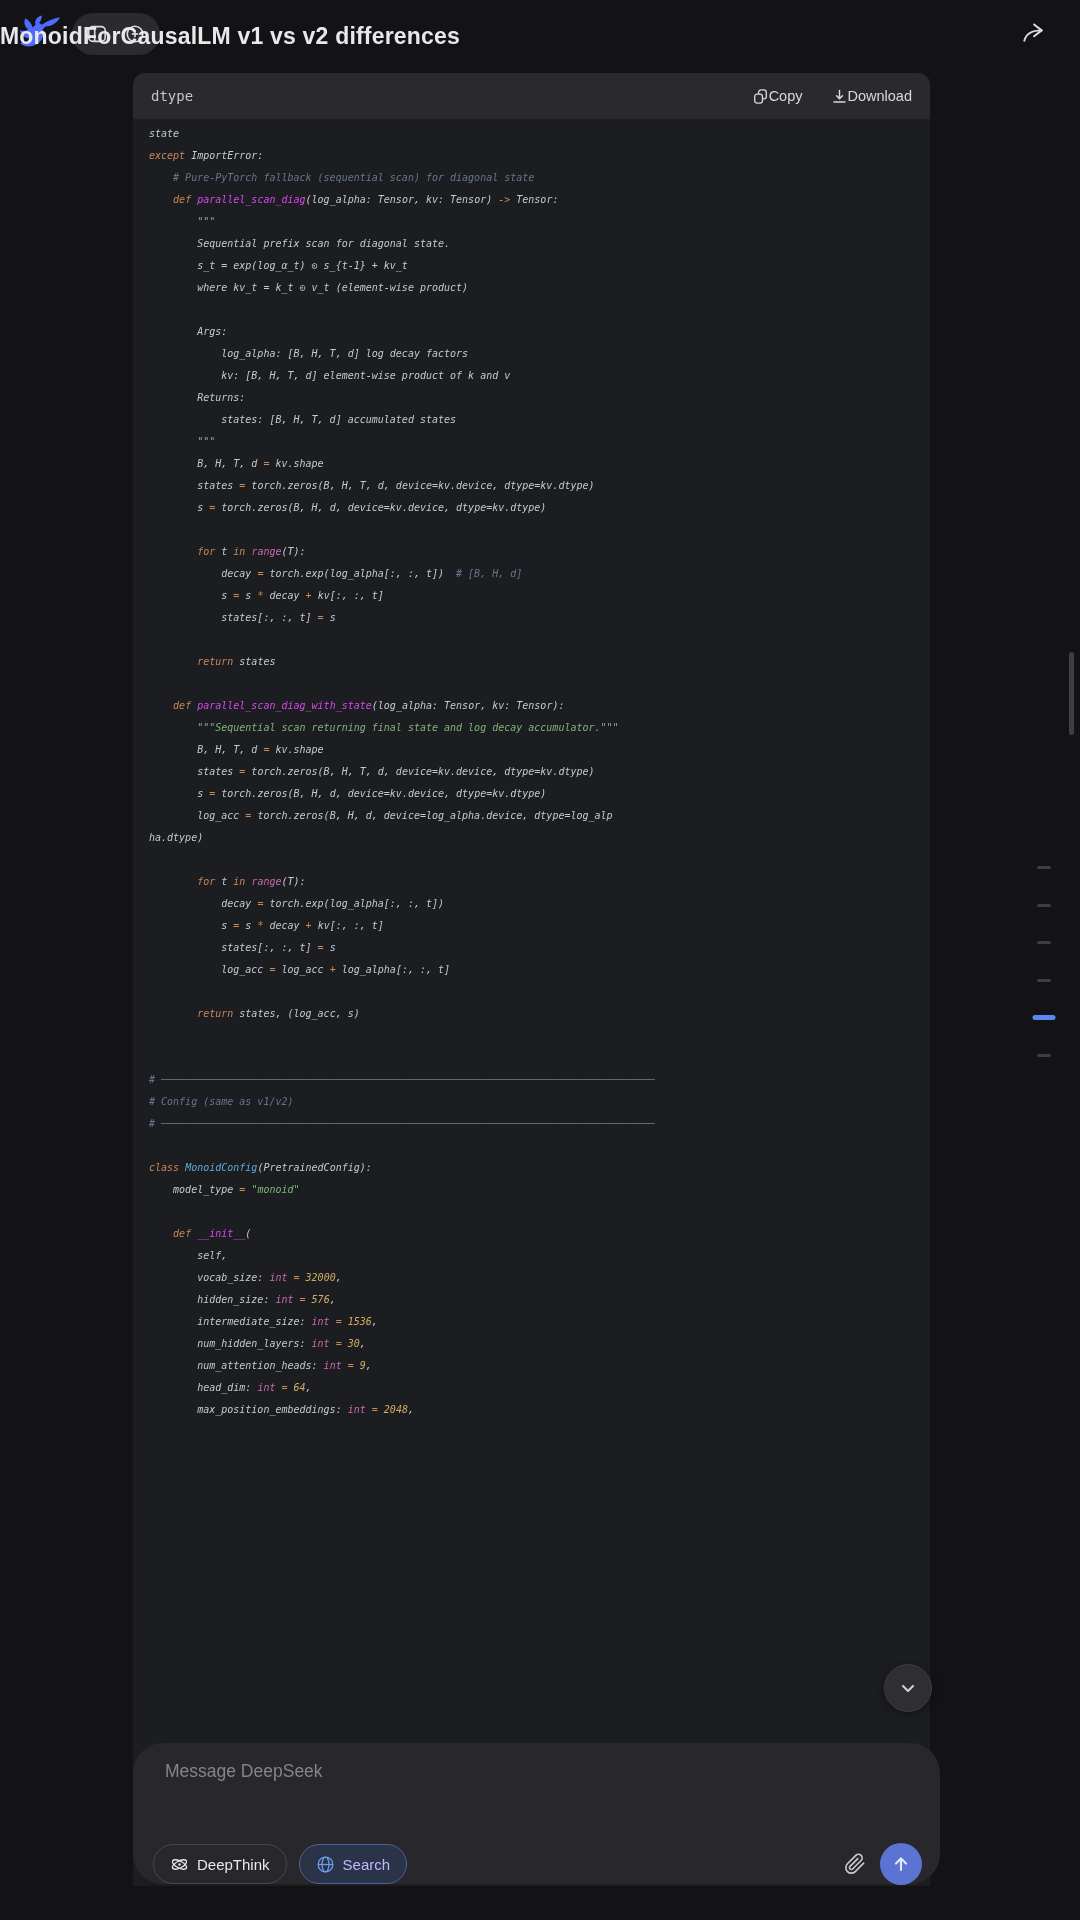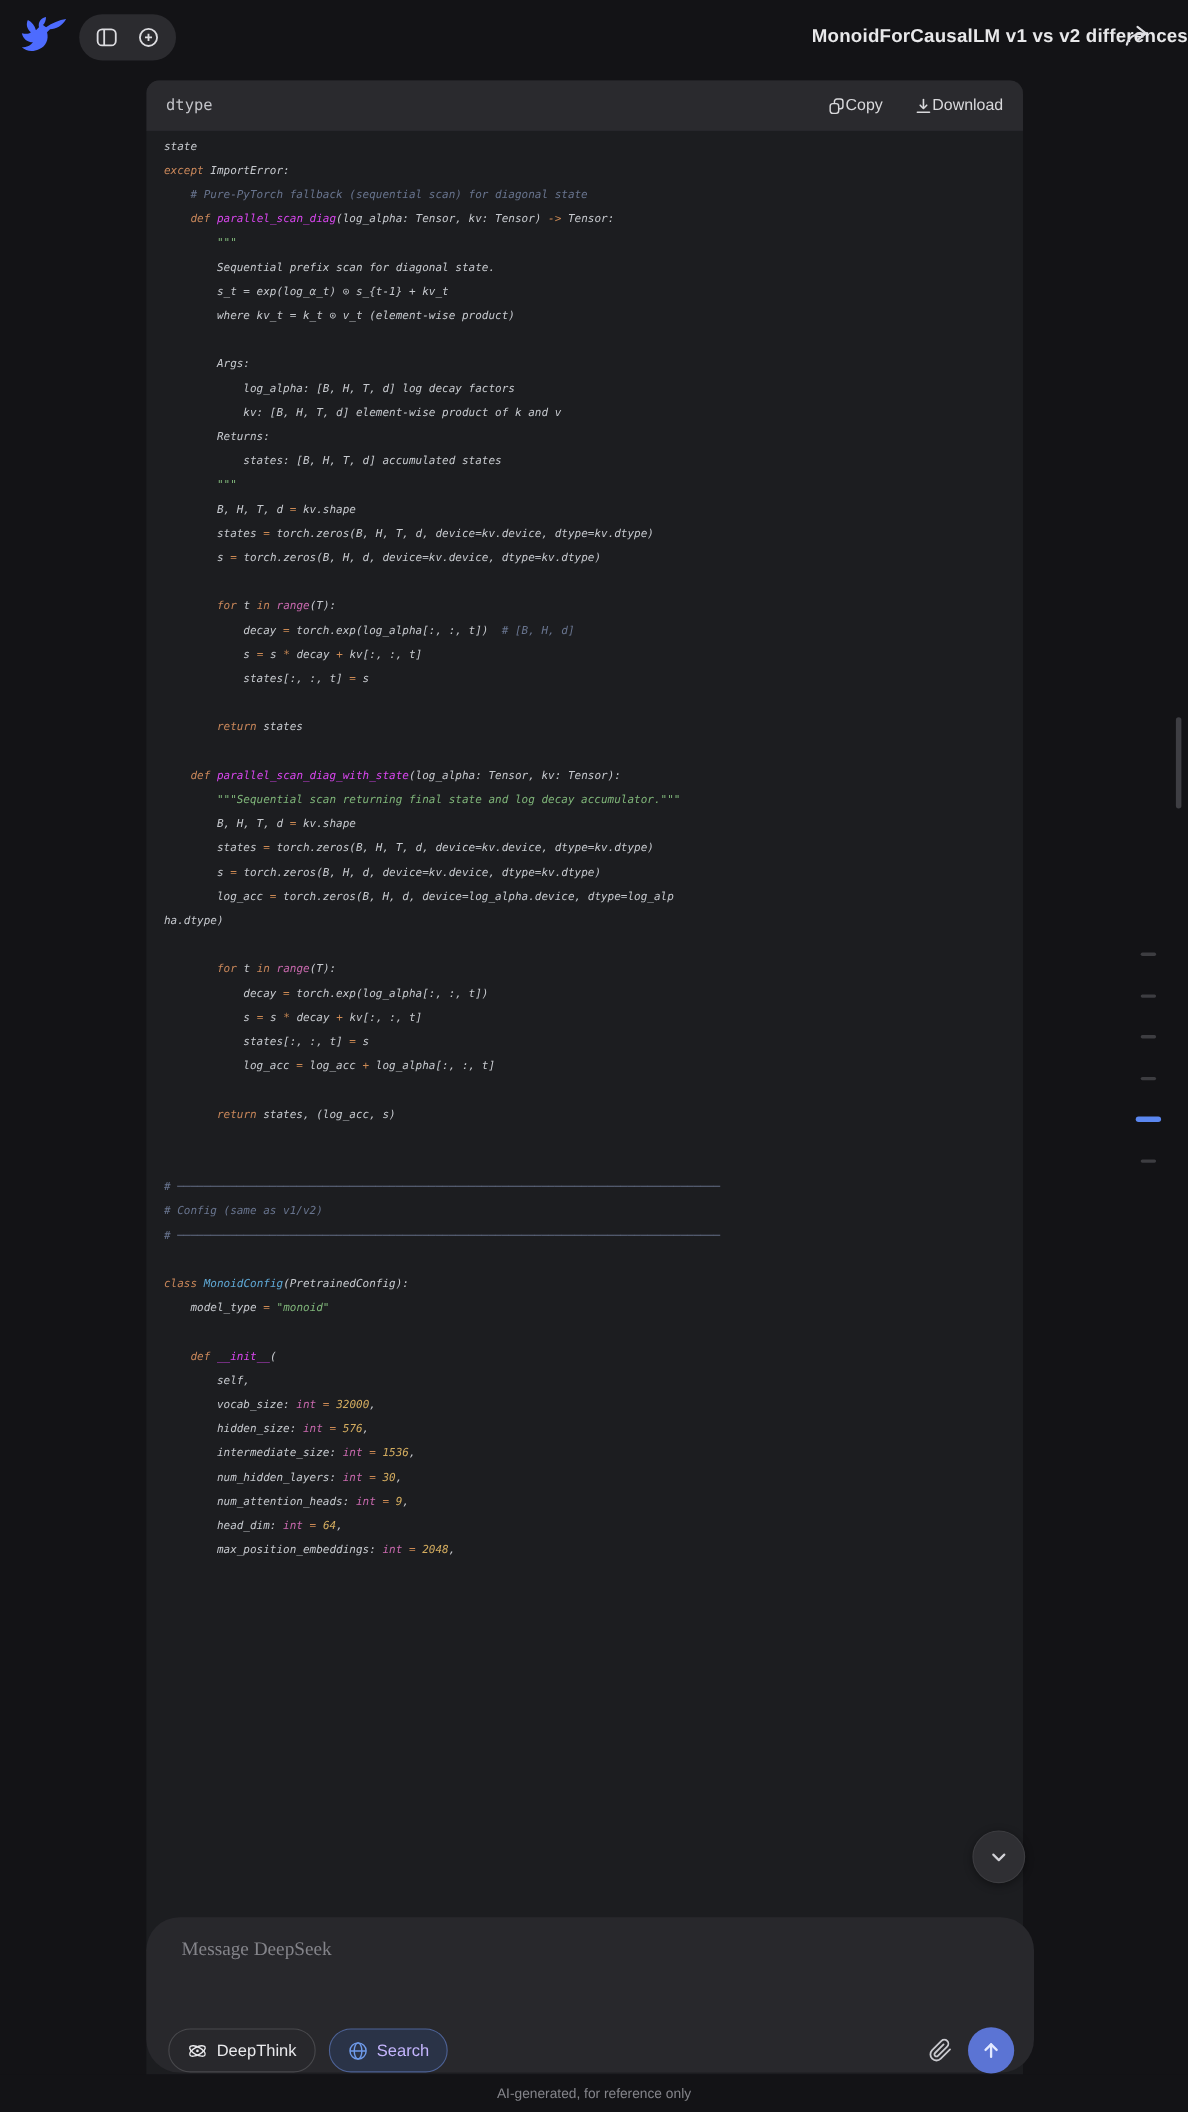--- a/index.html
+++ b/index.html
@@ -5,21 +5,21 @@
   html,body{margin:0;padding:0;background:#131316;}
   #app{position:relative;width:1080px;height:1920px;background:#131316;overflow:hidden;
        font-family:"Liberation Sans",sans-serif;color:#e8e8ea;}
 
   
   .top-bar{position:absolute;top:0;left:0;right:0;height:64px;}
   .logo{position:absolute;left:18px;top:15px;width:44px;height:34px;}
   .pill-group{position:absolute;left:72px;top:13px;width:88px;height:42px;border-radius:21px;
               background:#2b2b2f;display:flex;align-items:center;justify-content:center;gap:14px;}
   .pill-icon{width:24px;height:24px;display:flex;align-items:center;justify-content:center;cursor:pointer;}
-  .page-title{position:absolute;left:0;right:0;top:23px;text-align:right;font-size:17px;
+  .page-title{position:absolute;left:0;right:0;top:23px;text-align:left;font-size:23px;
               font-weight:600;color:#e8e8ea;letter-spacing:.2px;}
   .share-btn{position:absolute;right:34px;top:19px;width:26px;height:26px;cursor:pointer;}
 
   
   .code-card{position:absolute;left:133px;top:73px;width:797px;bottom:34px;
              background:#1c1d20;border-radius:12px 12px 0 0;overflow:hidden;}
   .code-header{height:46px;background:#2a2a2e;display:flex;align-items:center;padding:0 18px;}
   .code-lang{font-family:"DejaVu Sans Mono",monospace;font-size:14px;color:#c3c4c9;}
   .code-actions{margin-left:auto;display:flex;align-items:center;gap:28px;}
   .code-action{display:flex;align-items:center;gap:0;font-size:14.5px;color:#d9d9dc;cursor:pointer;}
@@ -46,21 +46,21 @@
 
   
   .scroll-down-btn{position:absolute;left:884px;top:1664px;width:46px;height:46px;border-radius:50%;
                    background:#2f2f33;border:1px solid #3d3d41;display:flex;align-items:center;
                    justify-content:center;cursor:pointer;box-shadow:0 2px 8px rgba(0,0,0,.4);}
 
   
   .composer{position:absolute;left:133px;top:1743px;width:807px;height:141px;border-radius:30px;
             background:#28282c;}
   .composer textarea{position:absolute;left:30px;top:16px;width:740px;height:44px;background:transparent;
-            border:none;outline:none;resize:none;font-family:Liberation Serif, serif;
+            border:none;outline:none;resize:none;font-family:Liberation Sans, sans-serif;
             font-size:17.5px;color:#dcdce0;}
   .composer textarea::placeholder{color:#84848a;}
   .composer-row{position:absolute;left:20px;right:18px;bottom:0;height:40px;
                 display:flex;align-items:center;gap:12px;}
   .chip{height:40px;border-radius:20px;display:flex;align-items:center;gap:8px;padding:0 16px;
         box-sizing:border-box;font-size:15px;cursor:pointer;}
   .chip.deepthink{border:1px solid #48484c;color:#e9e9ec;background:transparent;}
   .chip.search{border:1px solid #4d6296;color:#c4b5fd;background:#2a3347;}
   .composer-spacer{flex:1;}
   .attach-btn{width:26px;height:26px;display:flex;align-items:center;justify-content:center;cursor:pointer;}
@@ -188,15 +188,14 @@
           <svg width="22" height="22" viewBox="0 0 24 24" fill="none" stroke="#e3e9ff" stroke-width="2.3" stroke-linecap="round" stroke-linejoin="round">
             <path d="M12 18.5 V6"></path>
             <path d="M6.5 11.5 L12 6 L17.5 11.5"></path>
           </svg>
         </span>
       </div>
     </div>
   </div>
 
   <div class="bottom-strip"></div>
-  <div class="footer-note">AI-generated, for reference only</div>
 
 </div>
 
 </body></html>

